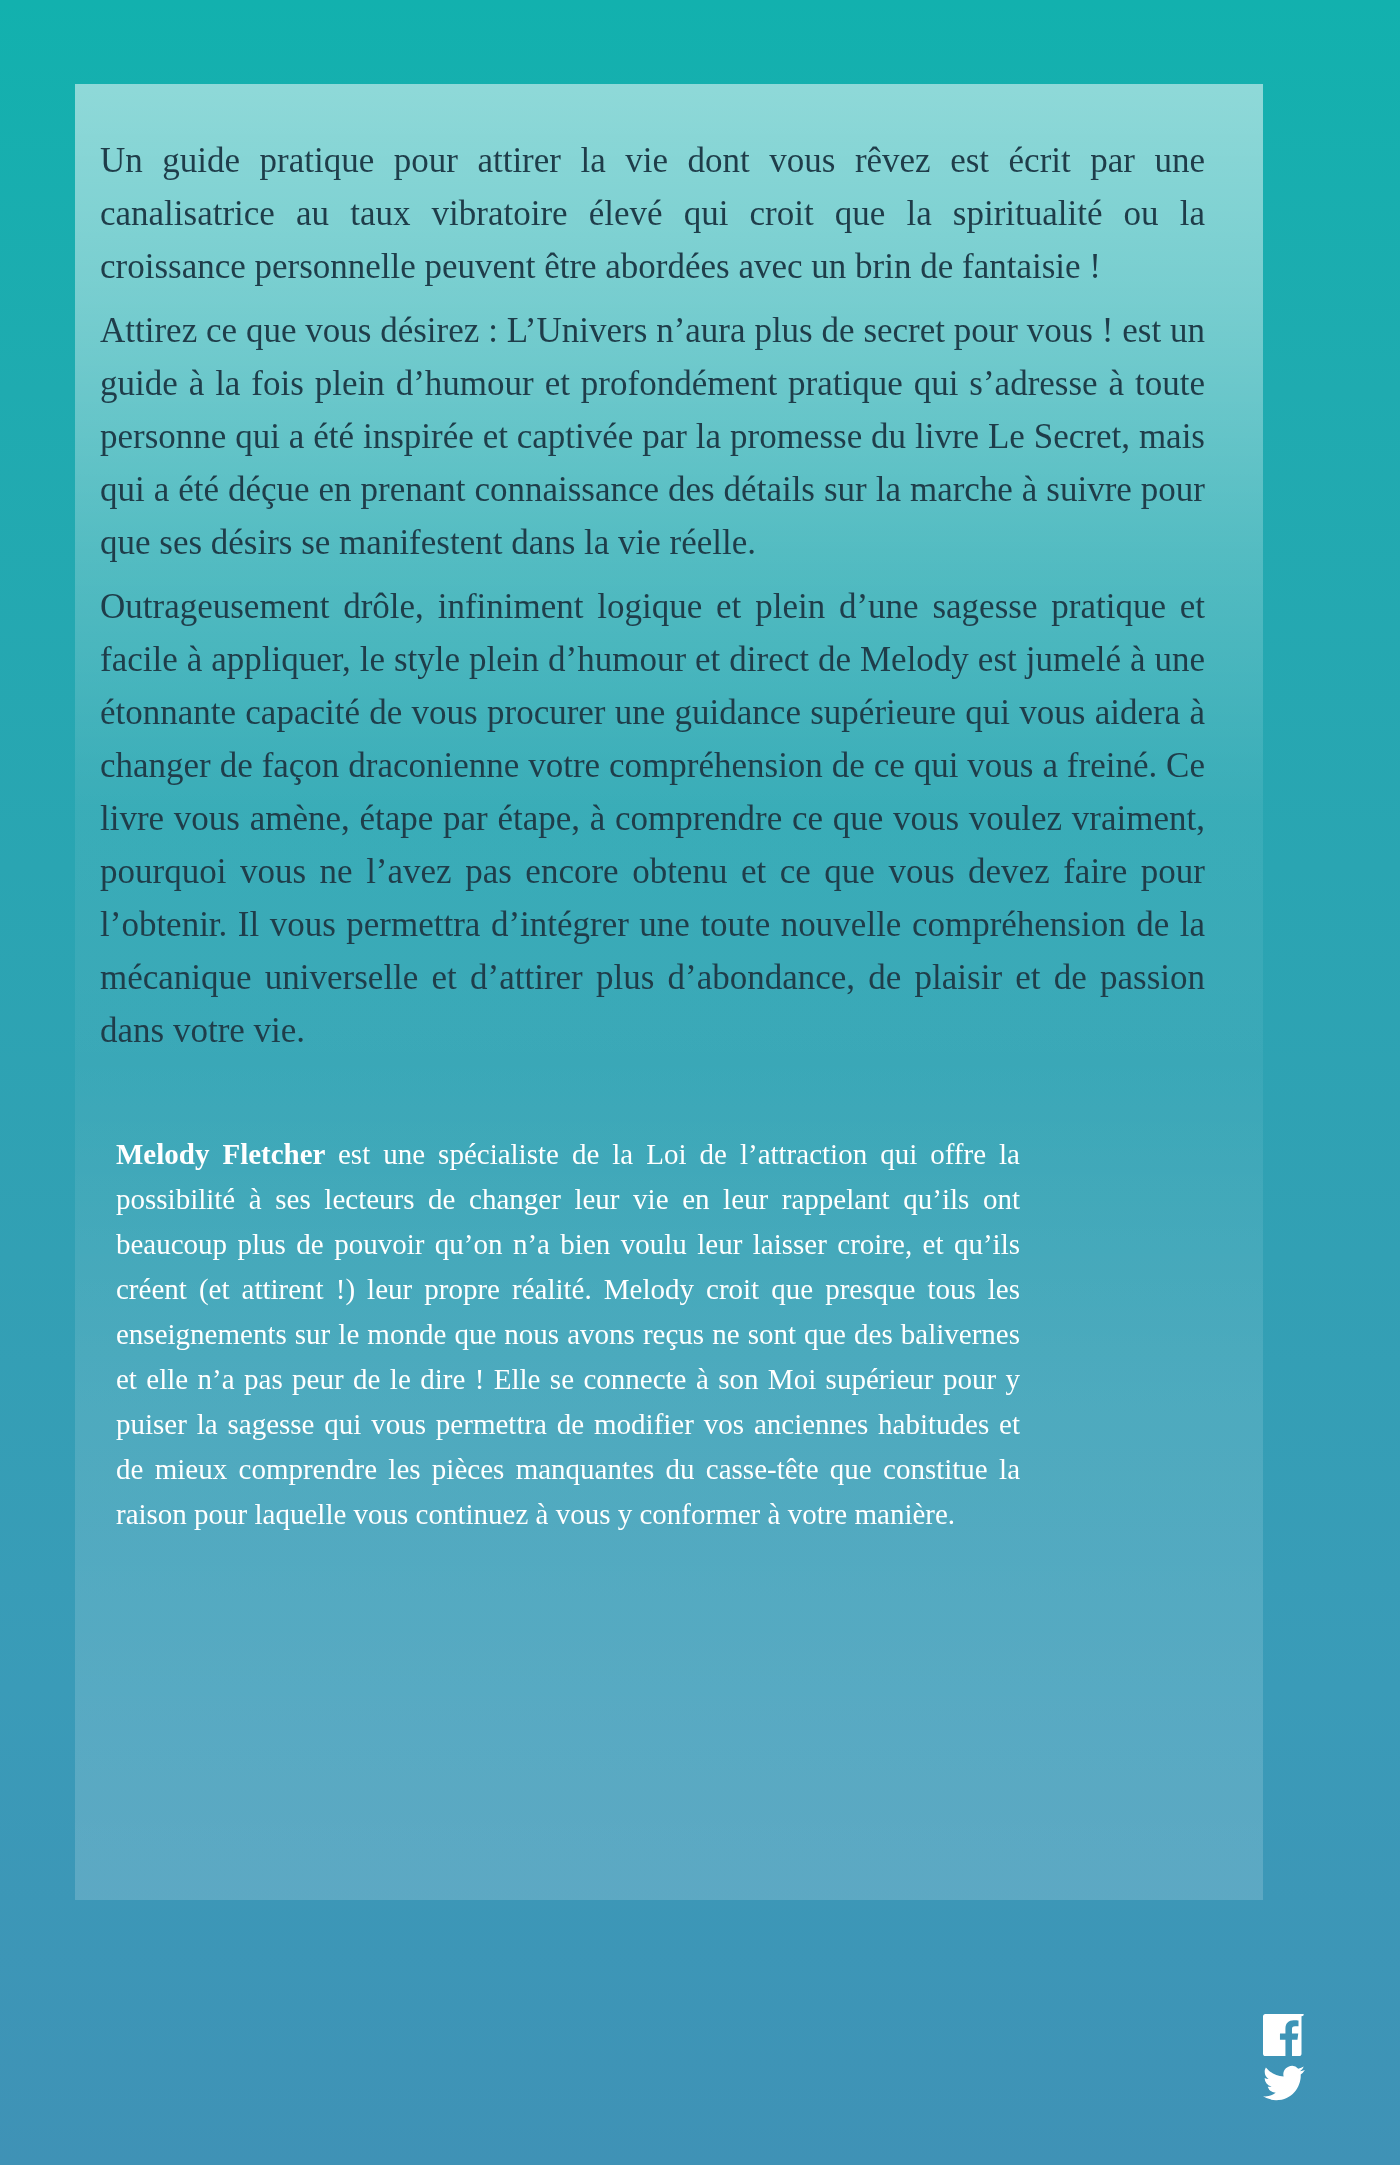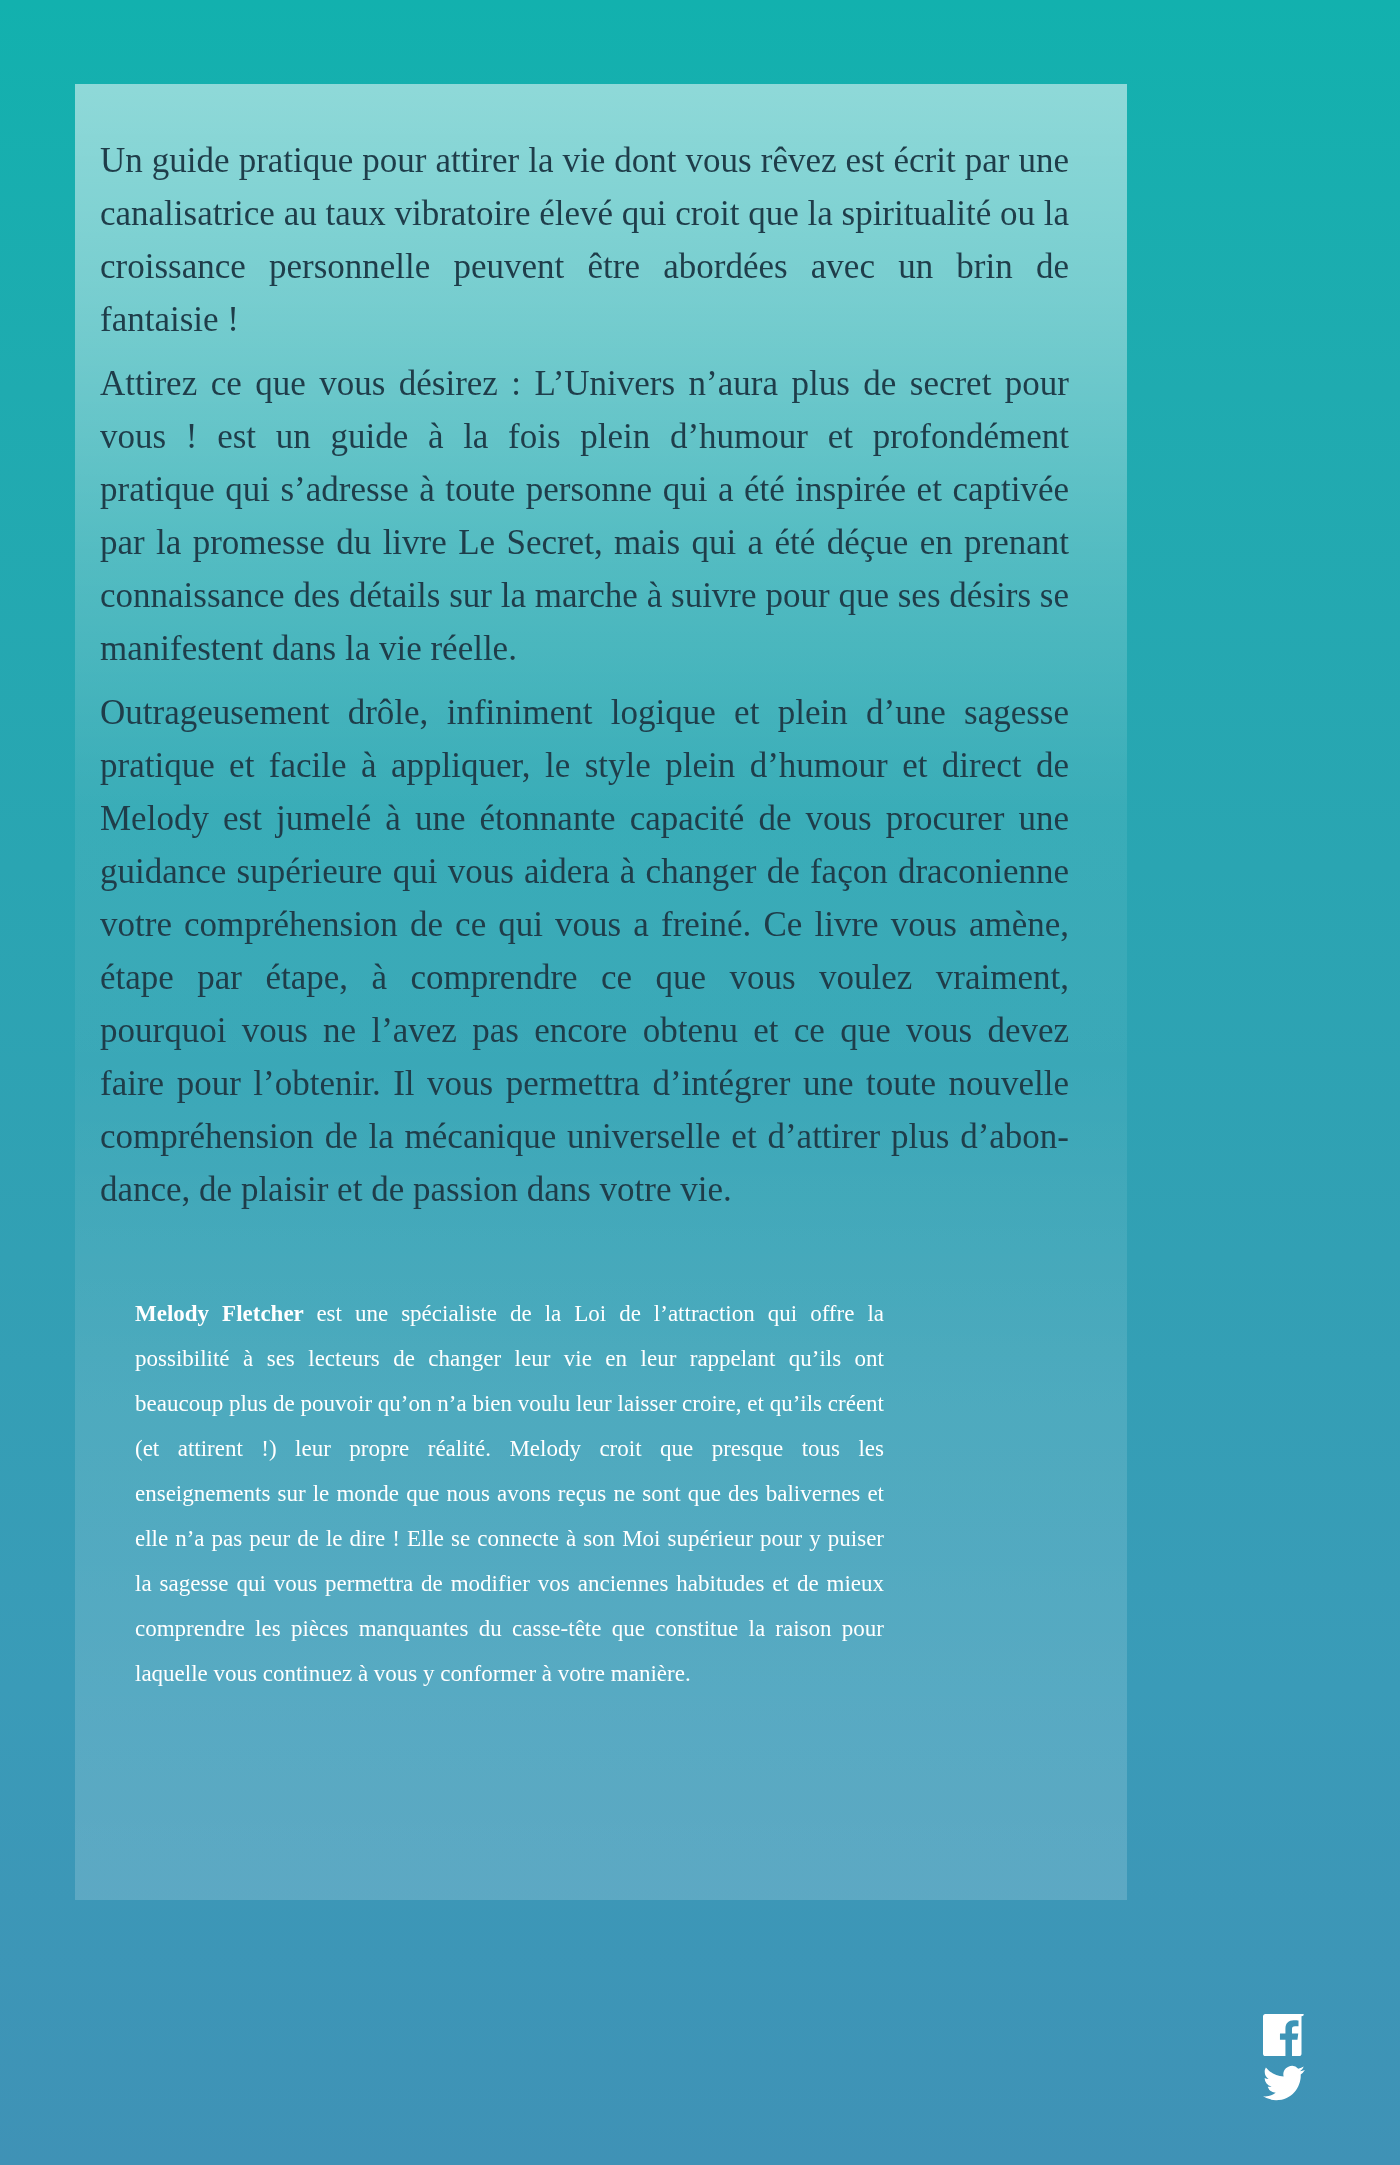--- a/index.html
+++ b/index.html
@@ -6,44 +6,44 @@
   body {
     width: 1400px; height: 2165px;
     position: relative; overflow: hidden;
     background: linear-gradient(180deg,
       #12b1ae 0%, #1fabb0 18%, #2aa5b2 40%,
       #32a0b4 58%, #3a9bb8 78%, #3f92b6 100%);
     font-family: "Liberation Serif", "DejaVu Serif", serif;
   }
   .panel {
     position: absolute; left: 75px; top: 84px;
-    width: 1052px; height: 1816px;
+    width: 1188px; height: 1816px;
     background: linear-gradient(180deg,
       rgba(255,255,255,0.52) 0%,
       rgba(255,255,255,0.40) 12%,
       rgba(255,255,255,0.22) 26%,
       rgba(255,255,255,0.08) 40%,
       rgba(255,255,255,0.06) 54%,
       rgba(255,255,255,0.12) 72%,
       rgba(255,255,255,0.17) 100%);
     box-sizing: border-box;
     padding: 50px 58px 0 25px;
   }
   .p-dark {
     color: #1f3d4a;
     font-size: 35px; line-height: 53px;
     text-align: justify;
     margin: 0 0 11px 0;
     hyphens: manual;
   }
   .bio {
     color: #ffffff;
-    font-size: 23px; line-height: 45px;
+    font-size: 29px; line-height: 45px;
     text-align: justify;
-    margin: 75px 185px 0 35px;
+    margin: 75px 185px 0 16px;
     hyphens: manual;
   }
   .it { }
   .bd { font-weight: bold; }
   .social {
     position: absolute; left: 1263px; top: 2014px;
     display: flex; flex-direction: column; gap: 9px;
   }
   .social .icon { width: 42px; height: 42px; cursor: pointer; }
   .social .icon.tw { height: 36px; }

